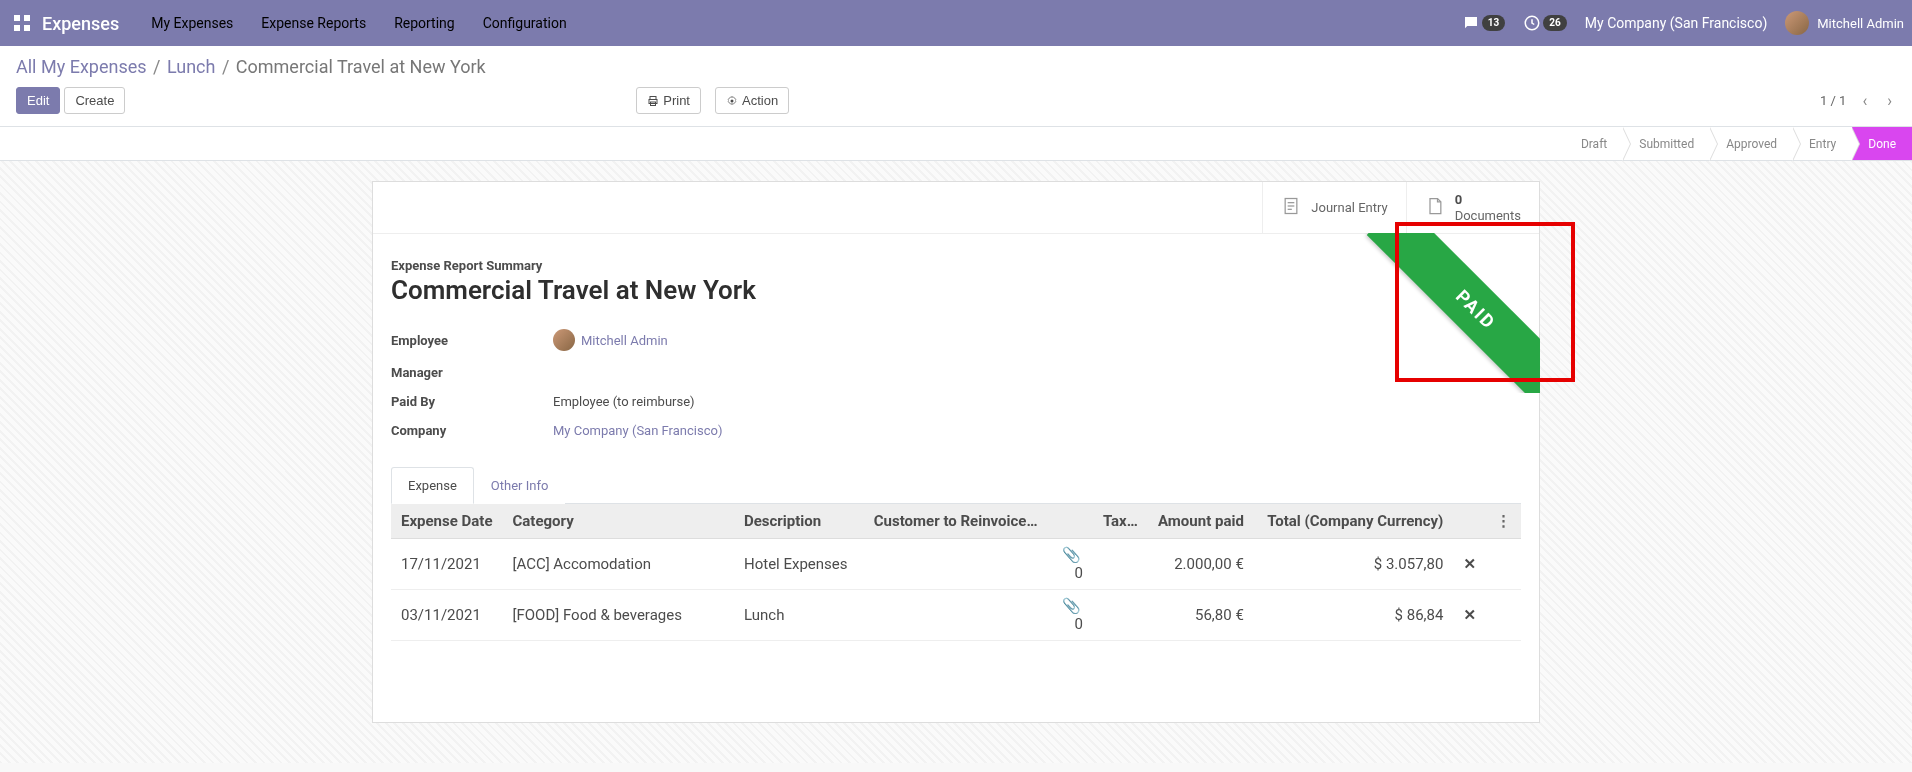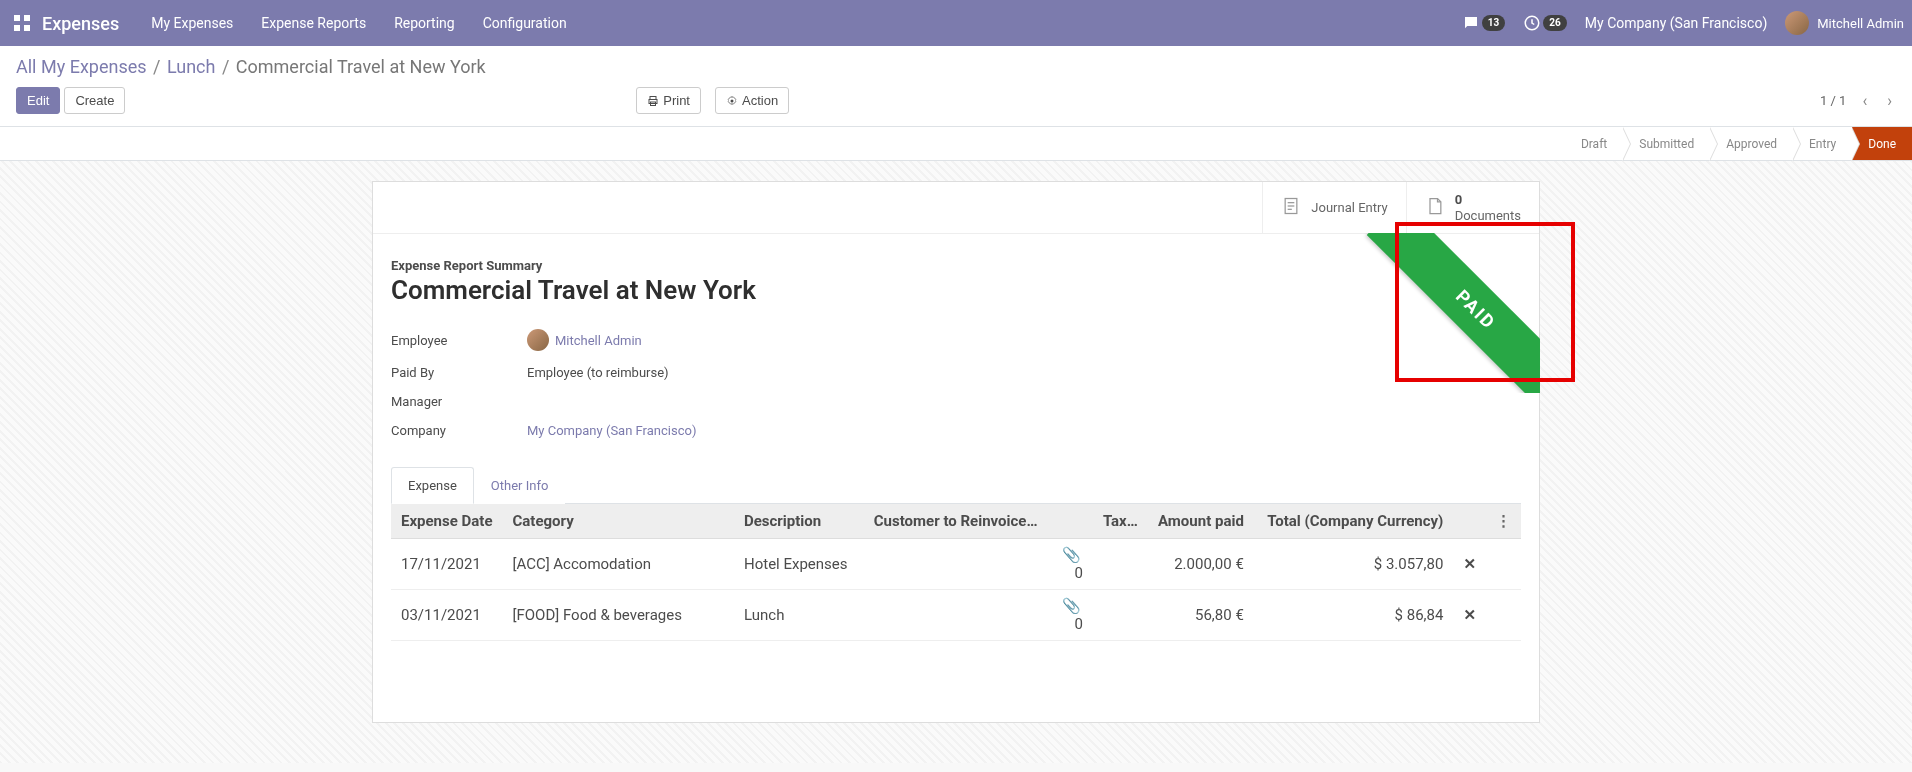--- a/index.html
+++ b/index.html
@@ -4,21 +4,21 @@
 <style>
 * { box-sizing: border-box; margin: 0; padding: 0; }
 body { font-family: -apple-system, BlinkMacSystemFont, "Segoe UI", Roboto, sans-serif; font-size: 13px; color: #4c4c4c; background: #f8f8f8; overflow-x: hidden; }
 
 
 .topnav { background: #7C7BAD; height: 46px; display: flex; align-items: center; color: #fff; padding: 0 8px; }
 .topnav .apps-icon { width: 28px; height: 28px; display: flex; align-items: center; justify-content: center; margin-right: 6px; cursor: pointer; }
 .topnav .apps-icon svg { fill: #fff; }
 .topnav .brand { font-size: 18px; font-weight: 500; margin-right: 32px; }
 .topnav .menu { display: flex; gap: 28px; }
-.topnav .menu a { color: #ffffff; text-decoration: none; font-size: 14px; cursor: pointer; }
+.topnav .menu a { color: #000000; text-decoration: none; font-size: 14px; cursor: pointer; }
 .topnav .spacer { flex: 1; }
 .topnav .right { display: flex; align-items: center; gap: 18px; }
 .topnav .badge-group { display: flex; align-items: center; gap: 2px; cursor: pointer; }
 .topnav .badge { background: #404040; color: #fff; border-radius: 10px; padding: 0 6px; font-size: 10px; font-weight: bold; line-height: 16px; min-width: 20px; text-align: center; }
 .topnav .company { font-size: 14px; cursor: pointer; }
 .topnav .user { display: flex; align-items: center; gap: 8px; cursor: pointer; }
 .topnav .avatar { width: 24px; height: 24px; border-radius: 50%; background: linear-gradient(135deg,#c97,#864); }
 
 
 .controlbar { background: #fff; border-bottom: 1px solid #dee2e6; padding: 10px 16px 12px; }
@@ -34,21 +34,21 @@
 .controlrow .pager { display: flex; align-items: center; gap: 12px; color: #666; }
 .controlrow .pager .arrow { cursor: pointer; padding: 4px; font-size: 16px; color: #888; }
 
 
 .statusbar { background: #fff; border-bottom: 1px solid #dee2e6; display: flex; justify-content: flex-end; height: 34px; align-items: stretch; }
 
 .statusbar .steps { display:flex; align-items:stretch; }
 .statusbar .steps .lbl { padding: 0 16px; display:flex; align-items:center; font-size:12px; color:#888; background:#fff; position:relative; }
 .statusbar .steps .lbl:not(:last-child):after { content:""; position:absolute; right:-8px; top:50%; transform:translateY(-50%); border-left:8px solid #ddd; border-top:17px solid transparent; border-bottom:17px solid transparent; z-index:2; }
 .statusbar .steps .lbl:not(:last-child):before { content:""; position:absolute; right:-7px; top:50%; transform:translateY(-50%); border-left:8px solid #fff; border-top:17px solid transparent; border-bottom:17px solid transparent; z-index:3; }
-.statusbar .steps .lbl.active { background:#c2410c; color:#fff; }
+.statusbar .steps .lbl.active { background:#d946ef; color:#fff; }
 .statusbar .steps .lbl.active:before { border-left-color:#7C7BAD; }
 
 
 .hatch { background-image: repeating-linear-gradient(45deg,#f2f2f2 0,#f2f2f2 2px,#fafafa 2px,#fafafa 6px); padding: 20px 0 40px; min-height: calc(100vh - 46px - 90px - 34px); display:flex; justify-content:center; }
 
 
 .sheet { width: 1168px; background:#fff; border:1px solid #ddd; position:relative; }
 .sheet-header-btns { display:flex; justify-content:flex-end; border-bottom:1px solid #eee; }
 .stat-btn { border-left:1px solid #eee; padding: 10px 18px; display:flex; align-items:center; gap:10px; cursor:pointer; color:#666; font-size:13px; }
 .stat-btn .ico { color:#888; }
@@ -58,21 +58,21 @@
 .sheet-body { padding: 24px 18px 8px; position:relative; }
 .ribbon-wrap { position:absolute; top:-1px; right:-1px; width:178px; height:160px; overflow:hidden; }
 .ribbon { position:absolute; width:260px; text-align:center; background:#28a745; color:#fff; font-weight:bold; font-size:18px; letter-spacing:2px; padding:14px 0; transform:rotate(45deg); left:-16px; top:52px; box-shadow:0 2px 4px rgba(0,0,0,.2); }
 .redbox { position:absolute; border:4px solid #e60000; top:40px; right:-36px; width:180px; height:160px; z-index:5; pointer-events:none; }
 
 .subtitle { font-size:13px; font-weight:bold; color:#4c4c4c; margin-bottom:2px; }
 .title { font-size:26px; font-weight:600; color:#2f2f2f; margin-bottom:24px; }
 
 .fields { display:flex; flex-direction:column; gap:14px; margin-bottom:28px; }
 .field-row { display:flex; align-items:center; }
-.field-row .fl { width:136px; font-weight:normal; font-size:13px; color:#4c4c4c; }
+.field-row .fl { width:162px; font-weight:bold; font-size:13px; color:#4c4c4c; }
 .field-row .fv { font-size:13px; color:#4c4c4c; }
 .field-row .fv.link { color:#7C7BAD; cursor:pointer; display:flex; align-items:center; gap:6px; }
 .mini-avatar { width:22px; height:22px; border-radius:50%; background:linear-gradient(135deg,#c97,#864); display:inline-block; }
 
 
 .tabs { display:flex; border-bottom:1px solid #dee2e6; padding:0; }
 .tab { padding:10px 16px; font-size:13px; color:#7C7BAD; cursor:pointer; border:1px solid transparent; border-bottom:none; position:relative; top:1px; background:#fff; }
 .tab.active { color:#4c4c4c; border-color:#dee2e6; border-bottom:1px solid #fff; border-radius:3px 3px 0 0; }
 
 
@@ -214,26 +214,26 @@
 
       <div class="fields">
         <div class="field-row">
           <div class="fl">Employee</div>
           <div class="fv link">
             <span class="mini-avatar"></span>
             <span>Mitchell Admin</span>
           </div>
         </div>
         <div class="field-row">
+          <div class="fl">Manager</div>
+          <div class="fv"></div>
+        </div>
+        <div class="field-row">
           <div class="fl">Paid By</div>
           <div class="fv">Employee (to reimburse)</div>
-        </div>
-        <div class="field-row">
-          <div class="fl">Manager</div>
-          <div class="fv"></div>
         </div>
         <div class="field-row">
           <div class="fl">Company</div>
           <div class="fv link">
               <span>My Company (San Francisco)</span>
             </div>
         </div>
       </div>
 
       <div class="tabs">

